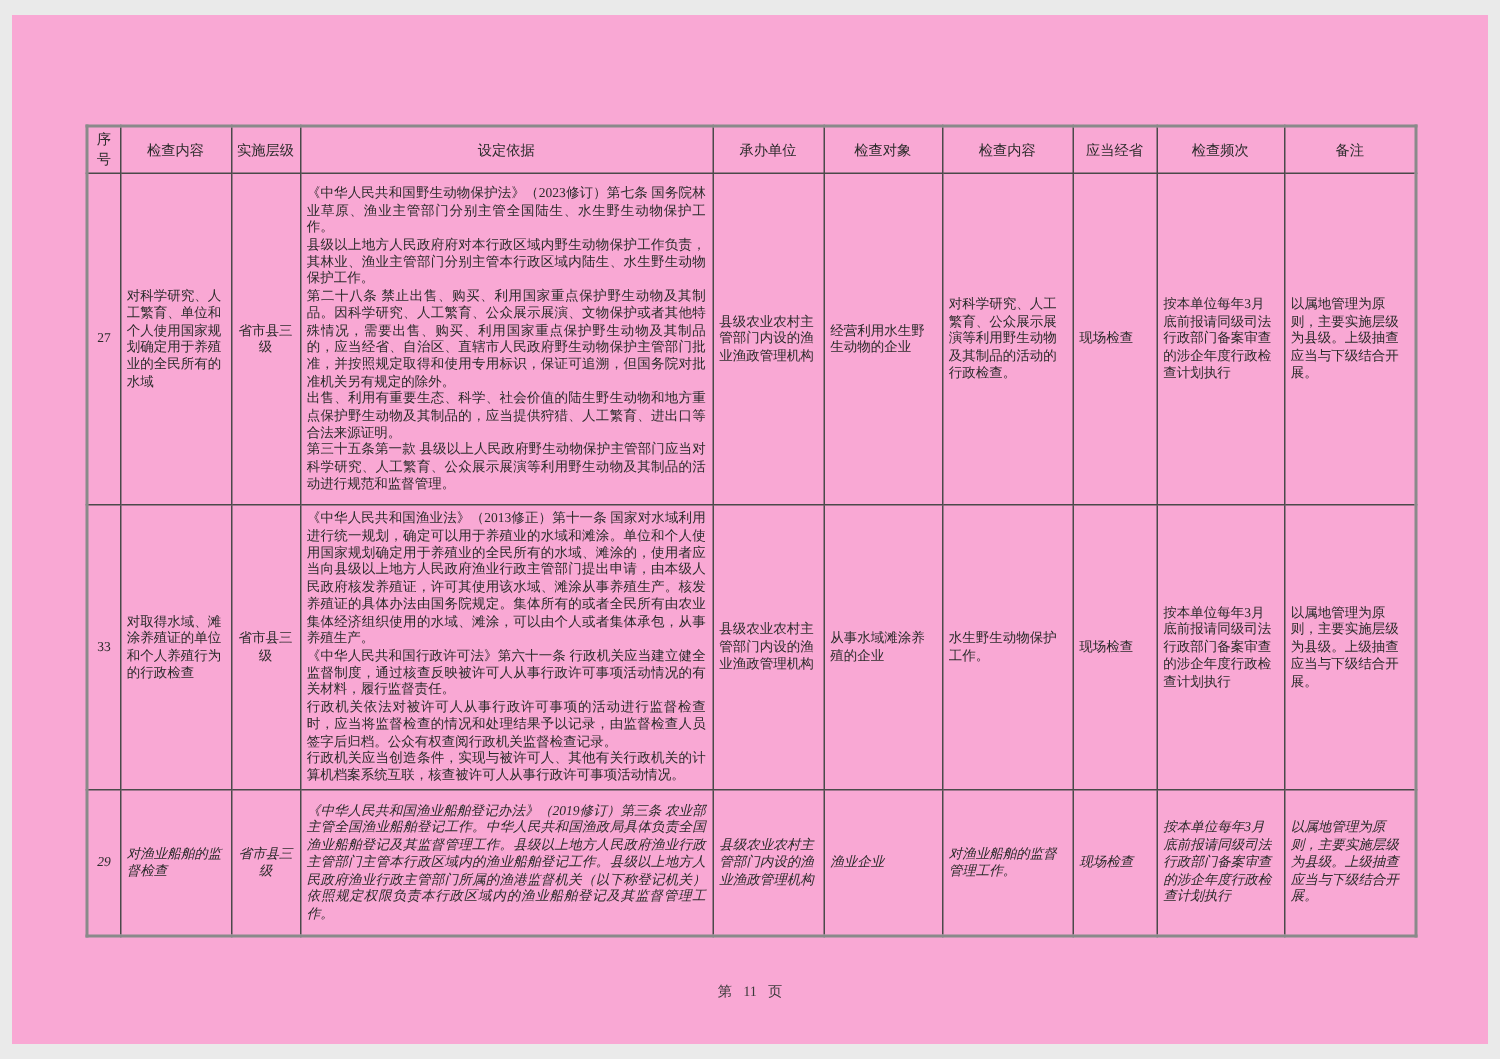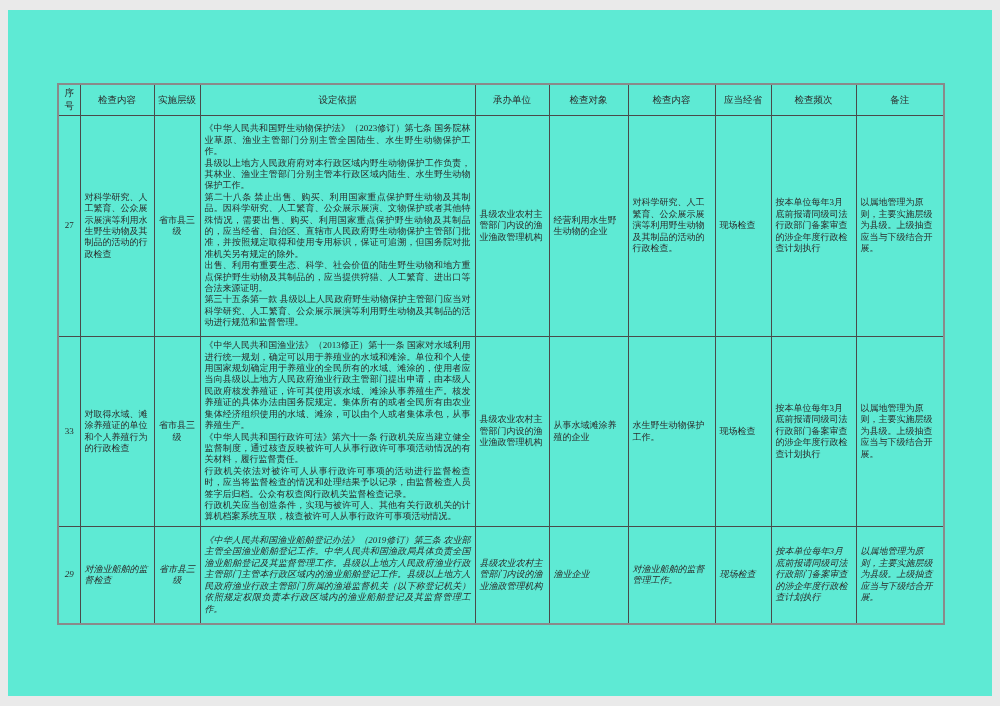--- a/index.html
+++ b/index.html
@@ -6,21 +6,21 @@
     margin: 0; padding: 0;
     width: 1000px; height: 706px;
     background: #eaeaea;
     overflow: hidden;
     font-family: "Liberation Serif", "DejaVu Serif", serif;
   }
   .page {
     position: absolute;
     left: 8px; top: 10px;
     width: 984px; height: 686px;
-    background: #5eead4;
+    background: #f9a8d4;
   }
   table.insp {
     position: absolute;
     left: 49px; top: 73px;
     width: 886px;
     border-collapse: collapse;
     table-layout: fixed;
     border: 2px solid #8a8a8a;
     color: #2b2b2b;
   }
@@ -92,21 +92,21 @@
       <th>承办单位</th>
       <th>检查对象</th>
       <th>检查内容</th>
       <th>应当经省</th>
       <th>检查频次</th>
       <th>备注</th>
     </tr>
 
     <tr class="r27">
       <td class="c-seq">27</td>
-      <td class="c-item">对科学研究、人工繁育、公众展示展演等利用水生野生动物及其制品的活动的行政检查</td>
+      <td class="c-item">对科学研究、人工繁育、单位和个人使用国家规划确定用于养殖业的全民所有的水域</td>
       <td class="c-level">省市县三级</td>
       <td class="c-basis">《中华人民共和国野生动物保护法》（2023修订）第七条  国务院林业草原、渔业主管部门分别主管全国陆生、水生野生动物保护工作。
 县级以上地方人民政府府对本行政区域内野生动物保护工作负责，其林业、渔业主管部门分别主管本行政区域内陆生、水生野生动物保护工作。
 第二十八条  禁止出售、购买、利用国家重点保护野生动物及其制品。因科学研究、人工繁育、公众展示展演、文物保护或者其他特殊情况，需要出售、购买、利用国家重点保护野生动物及其制品的，应当经省、自治区、直辖市人民政府野生动物保护主管部门批准，并按照规定取得和使用专用标识，保证可追溯，但国务院对批准机关另有规定的除外。
 出售、利用有重要生态、科学、社会价值的陆生野生动物和地方重点保护野生动物及其制品的，应当提供狩猎、人工繁育、进出口等合法来源证明。
 第三十五条第一款  县级以上人民政府野生动物保护主管部门应当对科学研究、人工繁育、公众展示展演等利用野生动物及其制品的活动进行规范和监督管理。</td>
       <td class="c-org">县级农业农村主管部门内设的渔业渔政管理机构</td>
       <td class="c-target">经营利用水生野生动物的企业</td>
       <td class="c-content">对科学研究、人工繁育、公众展示展演等利用野生动物及其制品的活动的行政检查。</td>
       <td class="c-method">现场检查</td>
@@ -138,13 +138,14 @@
       <td class="c-org">县级农业农村主管部门内设的渔业渔政管理机构</td>
       <td class="c-target">渔业企业</td>
       <td class="c-content">对渔业船舶的监督管理工作。</td>
       <td class="c-method">现场检查</td>
       <td class="c-freq">按本单位每年3月底前报请同级司法行政部门备案审查的涉企年度行政检查计划执行</td>
       <td class="c-remark">以属地管理为原则，主要实施层级为县级。上级抽查应当与下级结合开展。</td>
     </tr>
   </tbody>
     </table>
 
+  <div class="footer">第 11 页</div>
 </div>
 
 </body></html>

